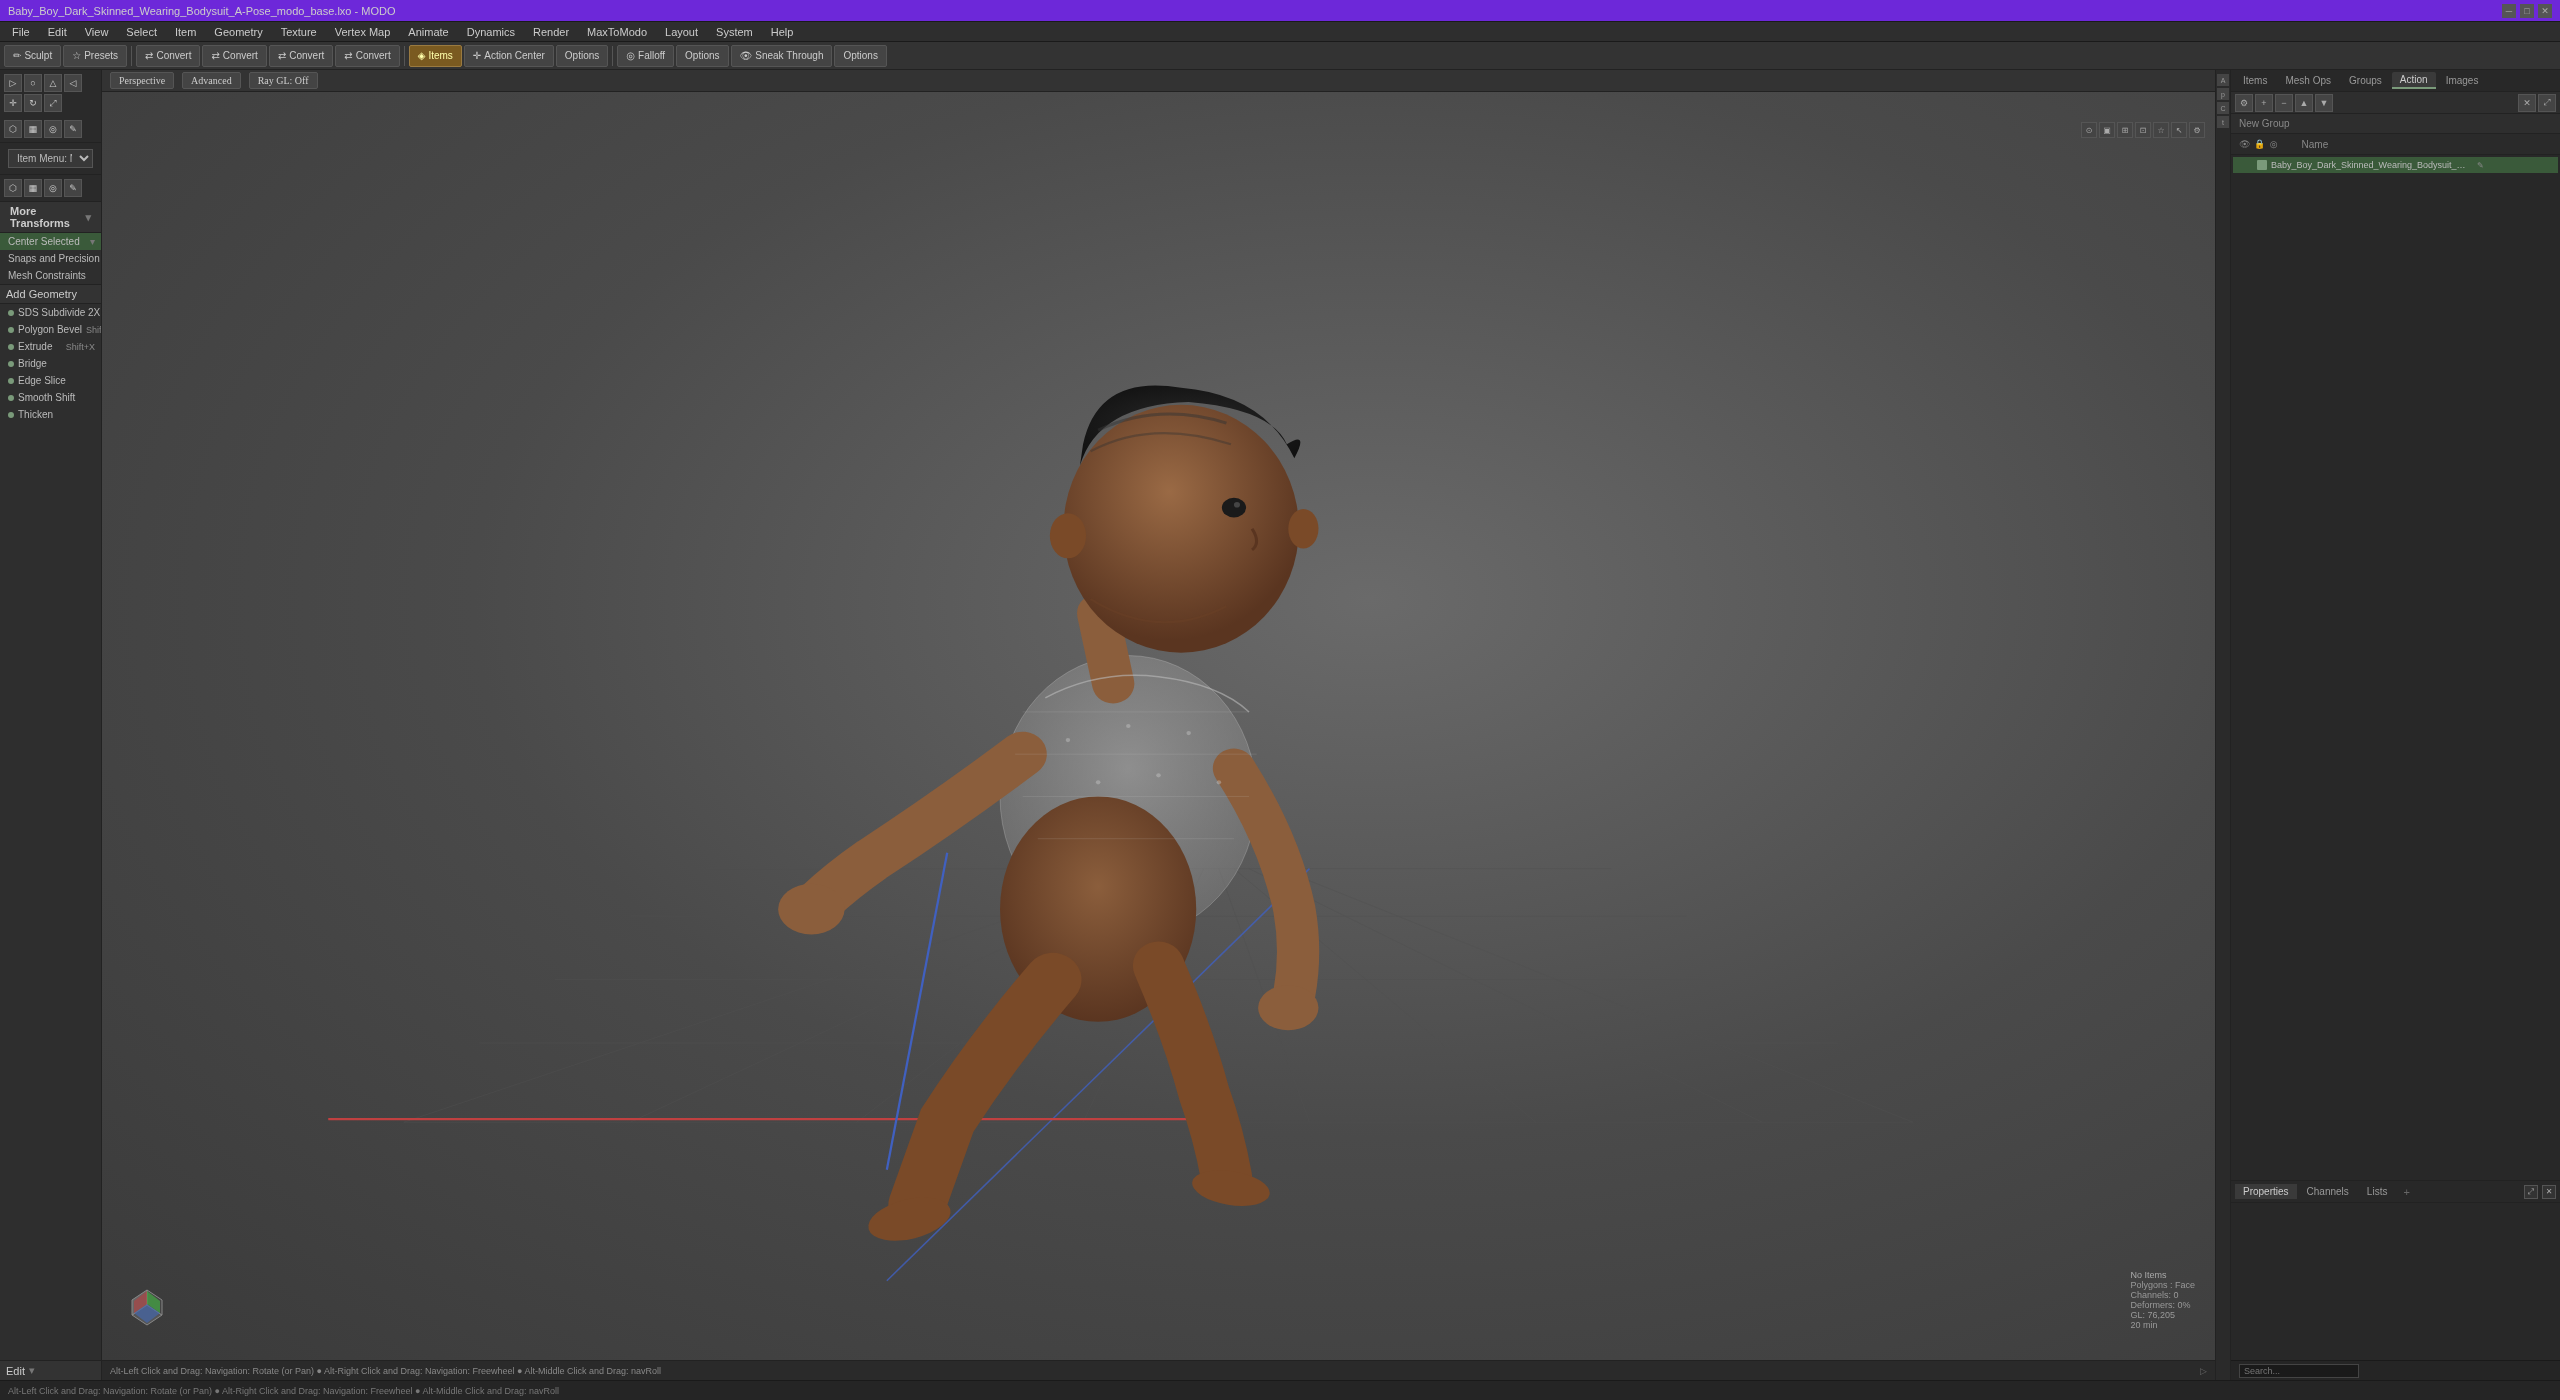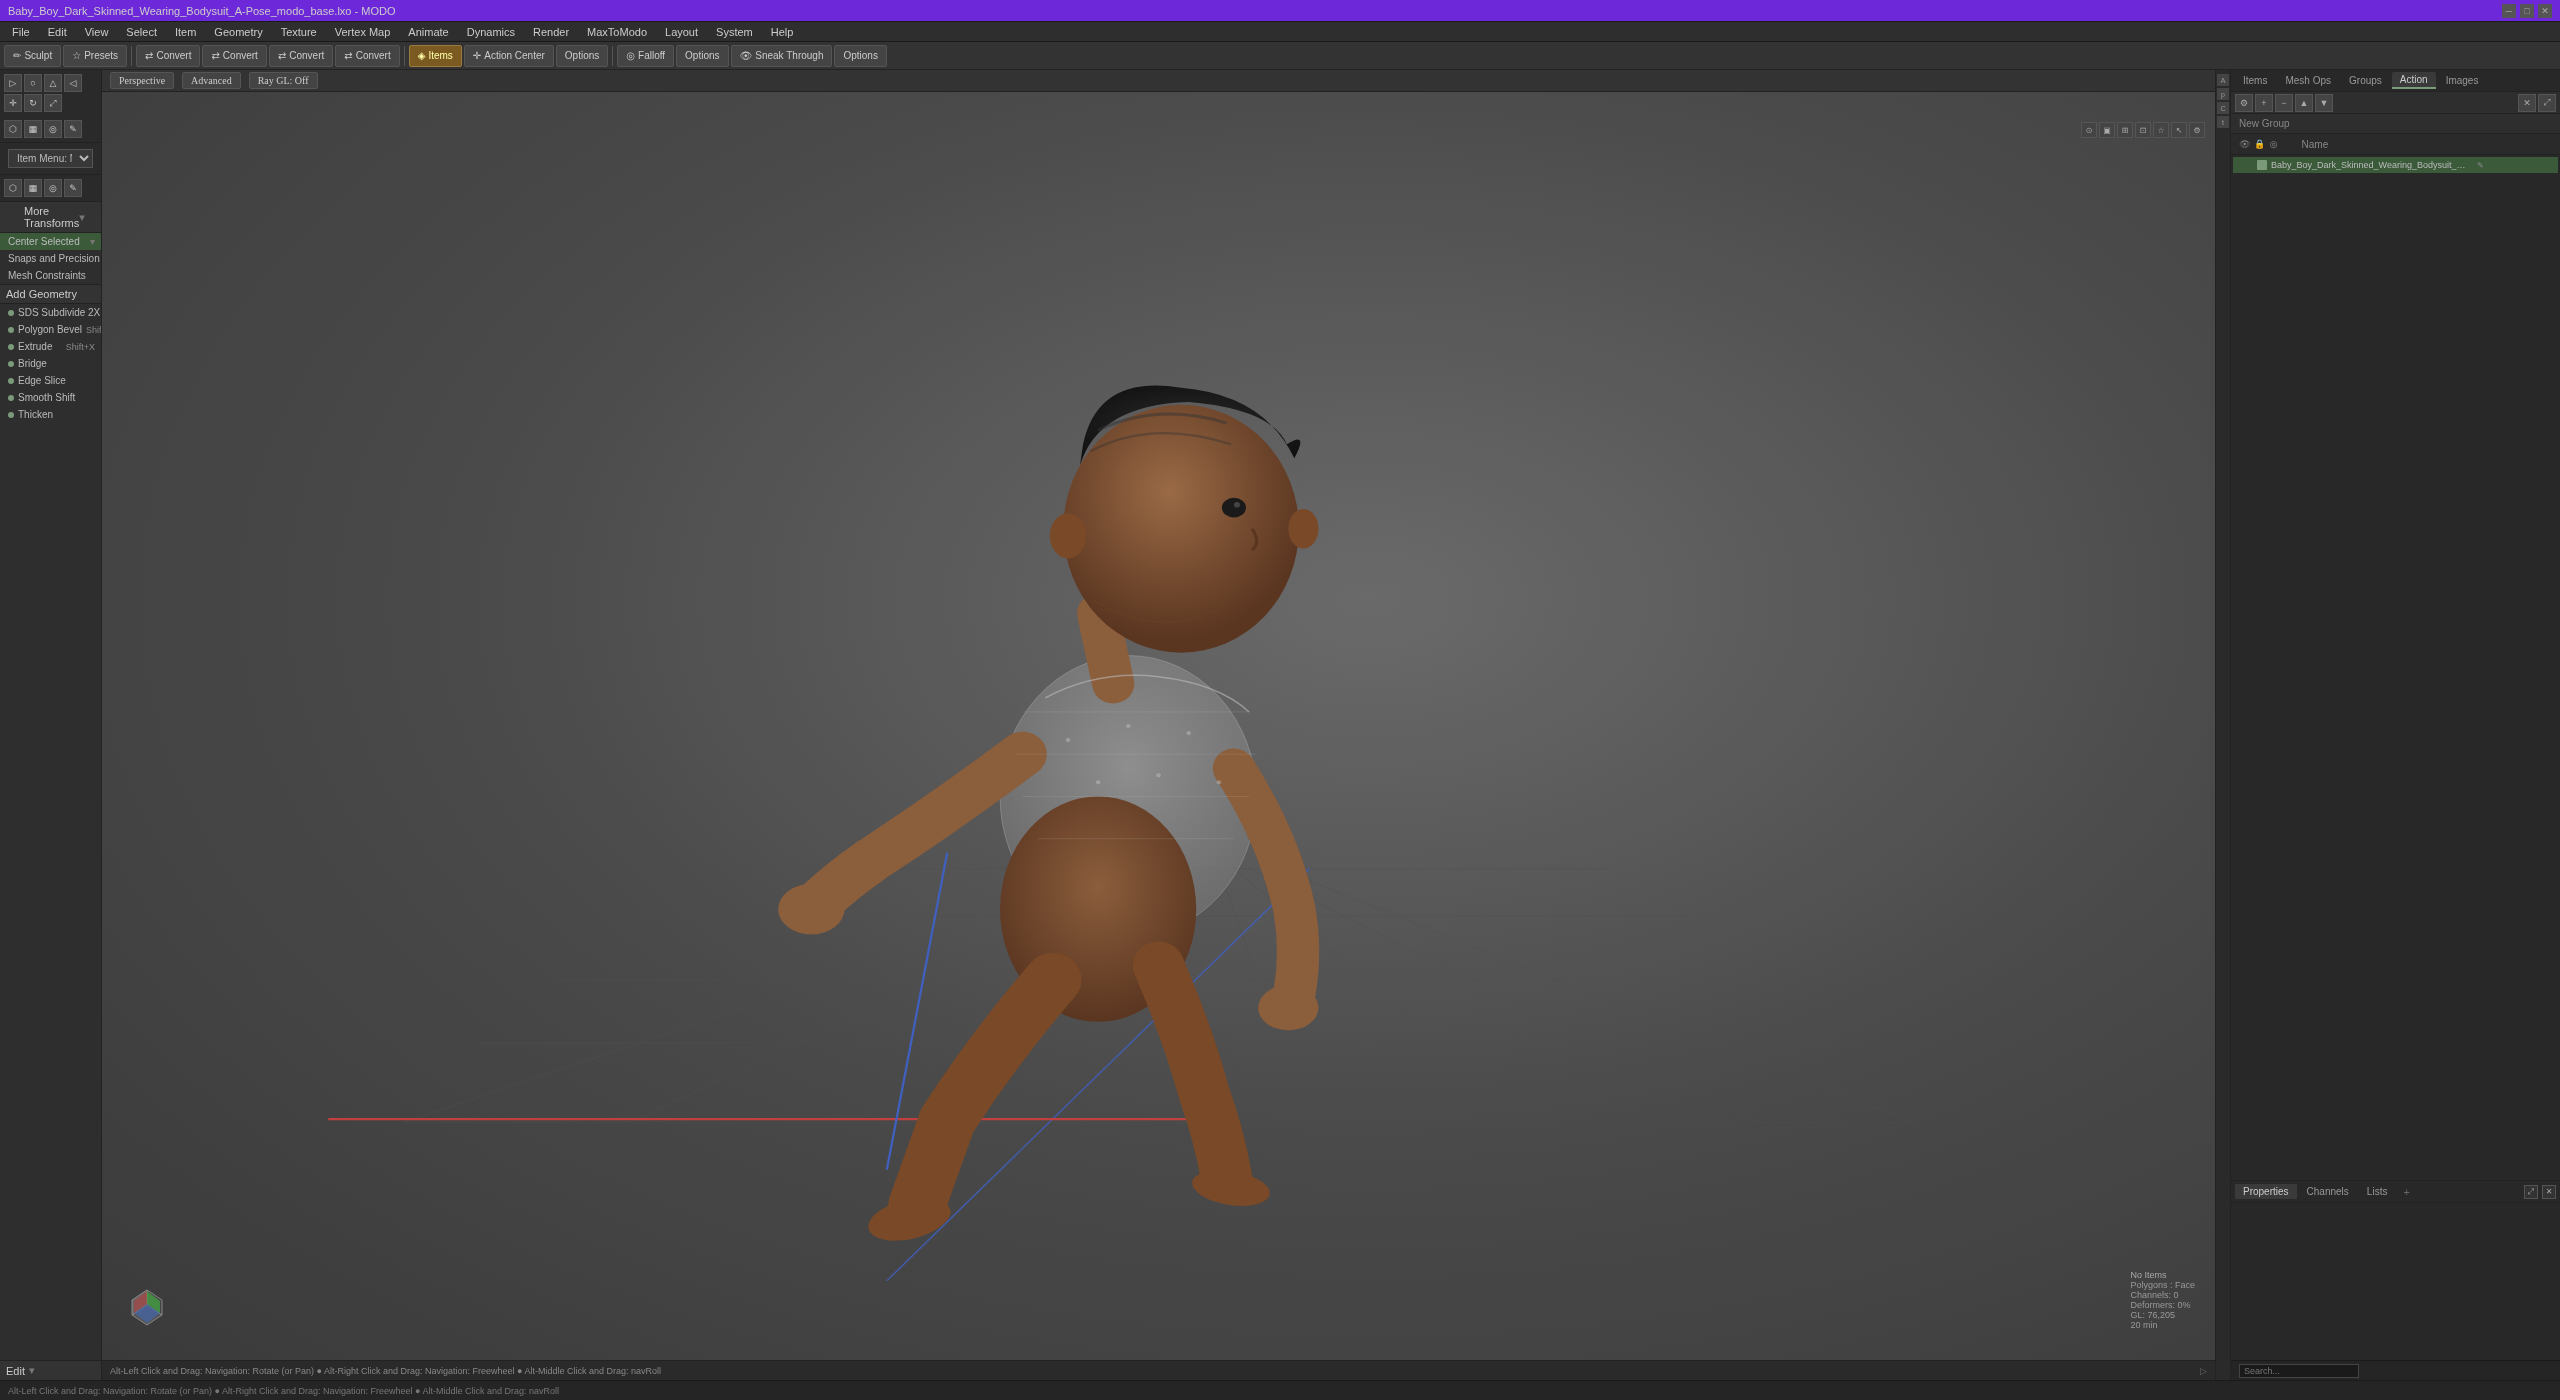--- a/index.html
+++ b/index.html
@@ -515,21 +515,21 @@
       </select>
     </div>
 
     <div style="display:flex; gap:2px; padding:4px; background:#2a2a2a; flex-wrap:wrap; border-bottom:1px solid #222;">
       <button style="width:18px;height:18px;background:#444;border:1px solid #555;color:#ccc;cursor:pointer;font-size:9px;">⬡</button>
       <button style="width:18px;height:18px;background:#444;border:1px solid #555;color:#ccc;cursor:pointer;font-size:9px;">▦</button>
       <button style="width:18px;height:18px;background:#444;border:1px solid #555;color:#ccc;cursor:pointer;font-size:9px;">◎</button>
       <button style="width:18px;height:18px;background:#444;border:1px solid #555;color:#ccc;cursor:pointer;font-size:9px;">✎</button>
     </div>
 
-    <div style="padding:3px 24px; display:flex; align-items:center; justify-content:space-between; background:#333; border-bottom:1px solid #222; cursor:pointer;">
+    <div style="padding:3px 10px; display:flex; align-items:center; justify-content:space-between; background:#333; border-bottom:1px solid #222; cursor:pointer;font-weight:bold;">
       <span>More Transforms</span>
       <span style="color:#777;">▾</span>
     </div>
 
     <div class="sidebar-item" style="background:#3a5a3a;">
       <span>Center Selected</span>
       <span style="color:#777; margin-left:auto;">▾</span>
     </div>
 
     <div class="sidebar-item">

